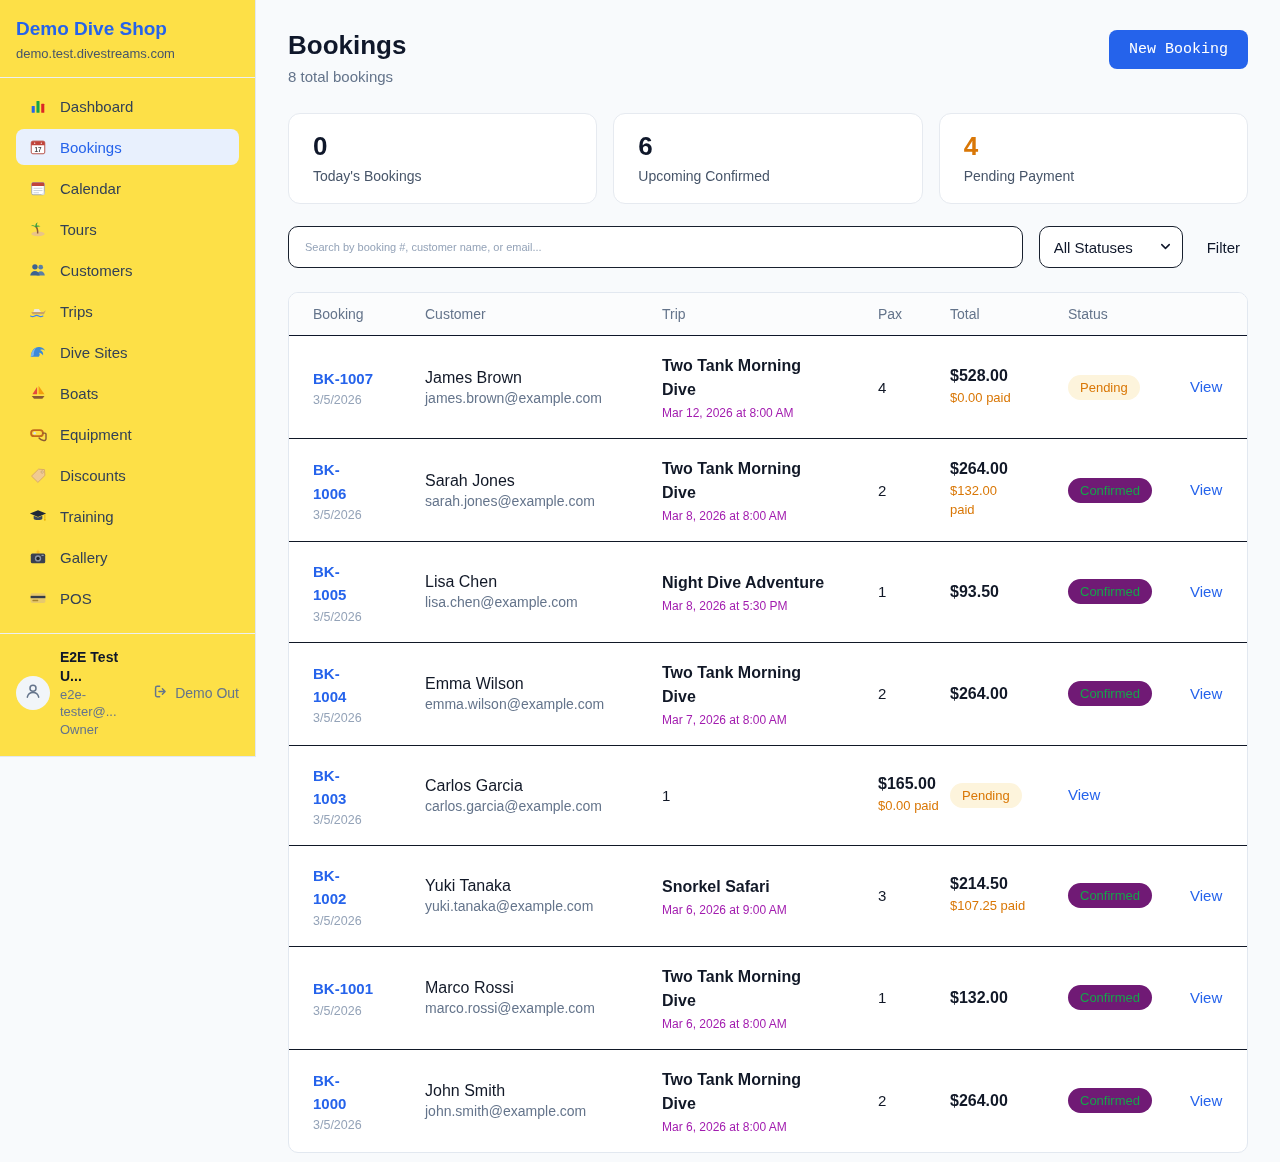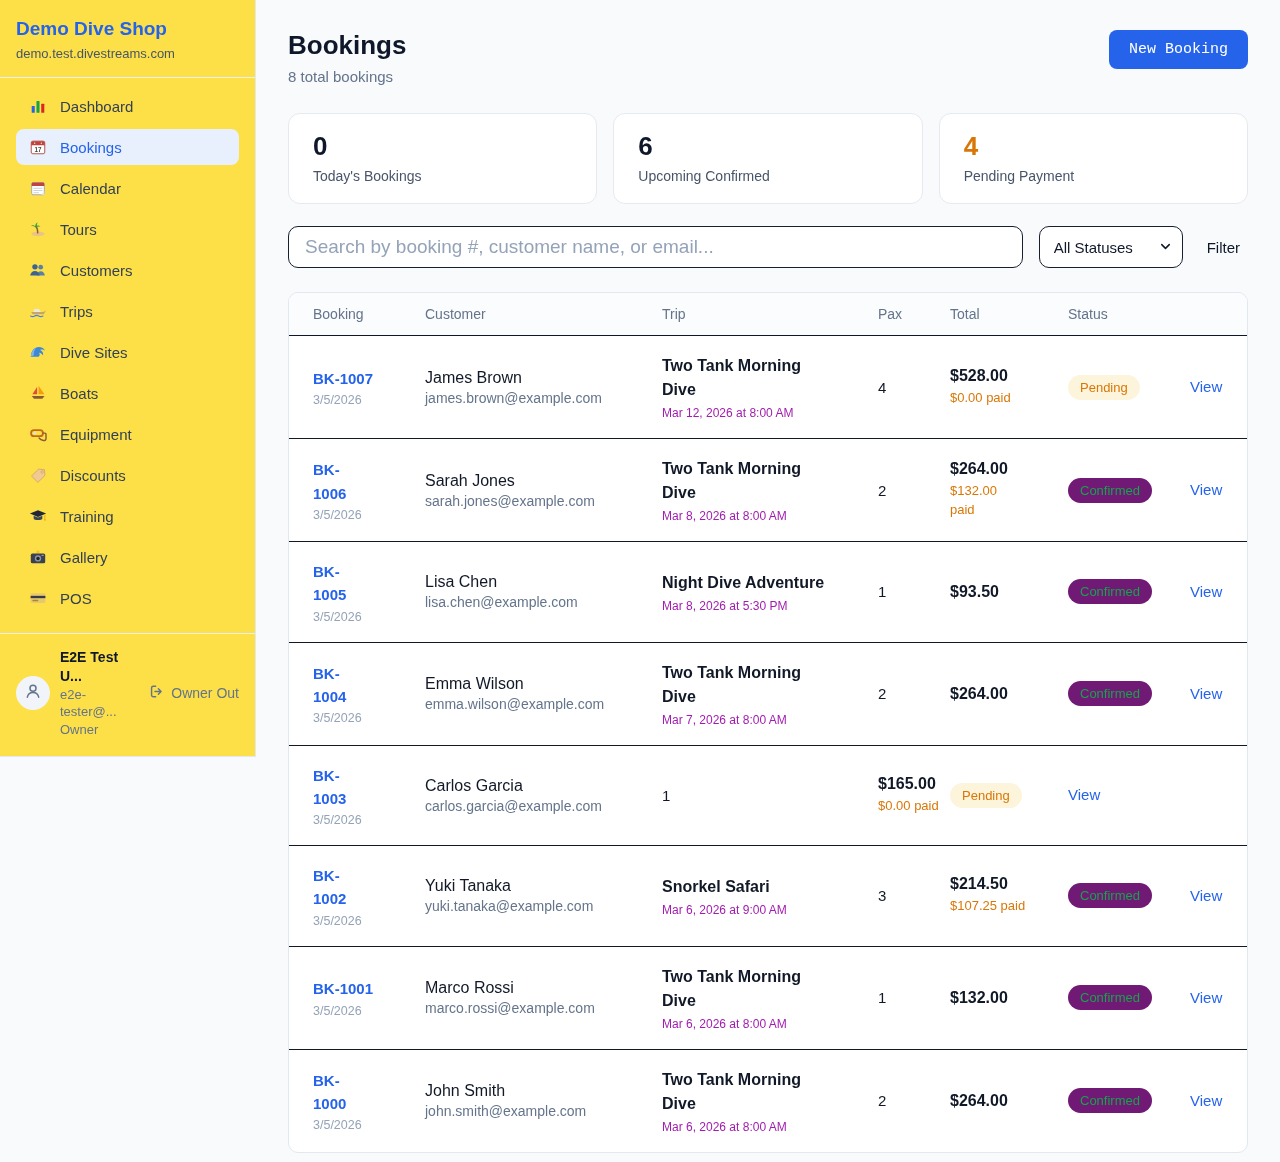--- a/index.html
+++ b/index.html
@@ -32,21 +32,21 @@
   .btn-primary { background:#2563eb; color:#fff; border:none; border-radius:8px; padding:11px 20px;
                  font-size:15px; font-weight:500; font-family:Liberation Mono, monospace; cursor:pointer; }
 
   .stats { display:grid; grid-template-columns:1fr 1fr 1fr; gap:16px; margin-top:28px; }
   .stat-card { background:#fff; border:1px solid #e6eaf0; border-radius:12px; padding:17px 24px 19px 24px; }
   .stat-value { font-size:26px; font-weight:800; }
   .stat-label { font-size:14px; color:#475569; margin-top:6px; }
 
   .controls { display:flex; align-items:center; gap:16px; margin-top:22px; }
   .search-input { flex:1; height:42px; border:1.5px solid #18202e; border-radius:10px; padding:0 16px;
-                  font-size:19px; font-family:inherit; color:#0f172a; background:#fff; }
+                  font-size:11px; font-family:inherit; color:#0f172a; background:#fff; }
   .search-input::placeholder { color:#94a3b8; }
   .select-wrap { position:relative; }
   .status-select { height:42px; width:144px; border:1.5px solid #18202e; border-radius:10px; background:#fff;
                    font-size:15px; font-weight:500; font-family:inherit; color:#0f172a; padding:0 30px 0 14px;
                    appearance:none; -webkit-appearance:none; cursor:pointer; }
   .select-chevron { position:absolute; right:10px; top:13px; pointer-events:none; }
   .btn-filter { background:none; border:none; font-size:15px; font-weight:500; color:#0f172a;
                 font-family:inherit; cursor:pointer; padding:6px 8px; }
 
   
@@ -233,21 +233,21 @@
       <div class="user-email">e2e-tester@...</div>
       <div class="user-role">Owner</div>
     </div>
     <button class="signout">
       <span>
         <svg viewBox="0 0 20 20" width="17" height="17">
             <path d="M9 3.8H6.2a2 2 0 0 0-2 2v8.4a2 2 0 0 0 2 2H9" fill="none" stroke="#64748b" stroke-width="1.7" stroke-linecap="round"></path>
             <path d="M12.2 6.8l3.2 3.2-3.2 3.2M15 10H8.2" fill="none" stroke="#64748b" stroke-width="1.7" stroke-linecap="round" stroke-linejoin="round"></path>
           </svg>
       </span>
-      <span>Owner Out</span>
+      <span>Demo Out</span>
     </button>
   </div>
 </aside>
 
 <main class="main">
 
   <div class="page-head">
     <div>
       <h1 class="page-title">Bookings</h1>
       <div class="page-sub">8 total bookings</div>

